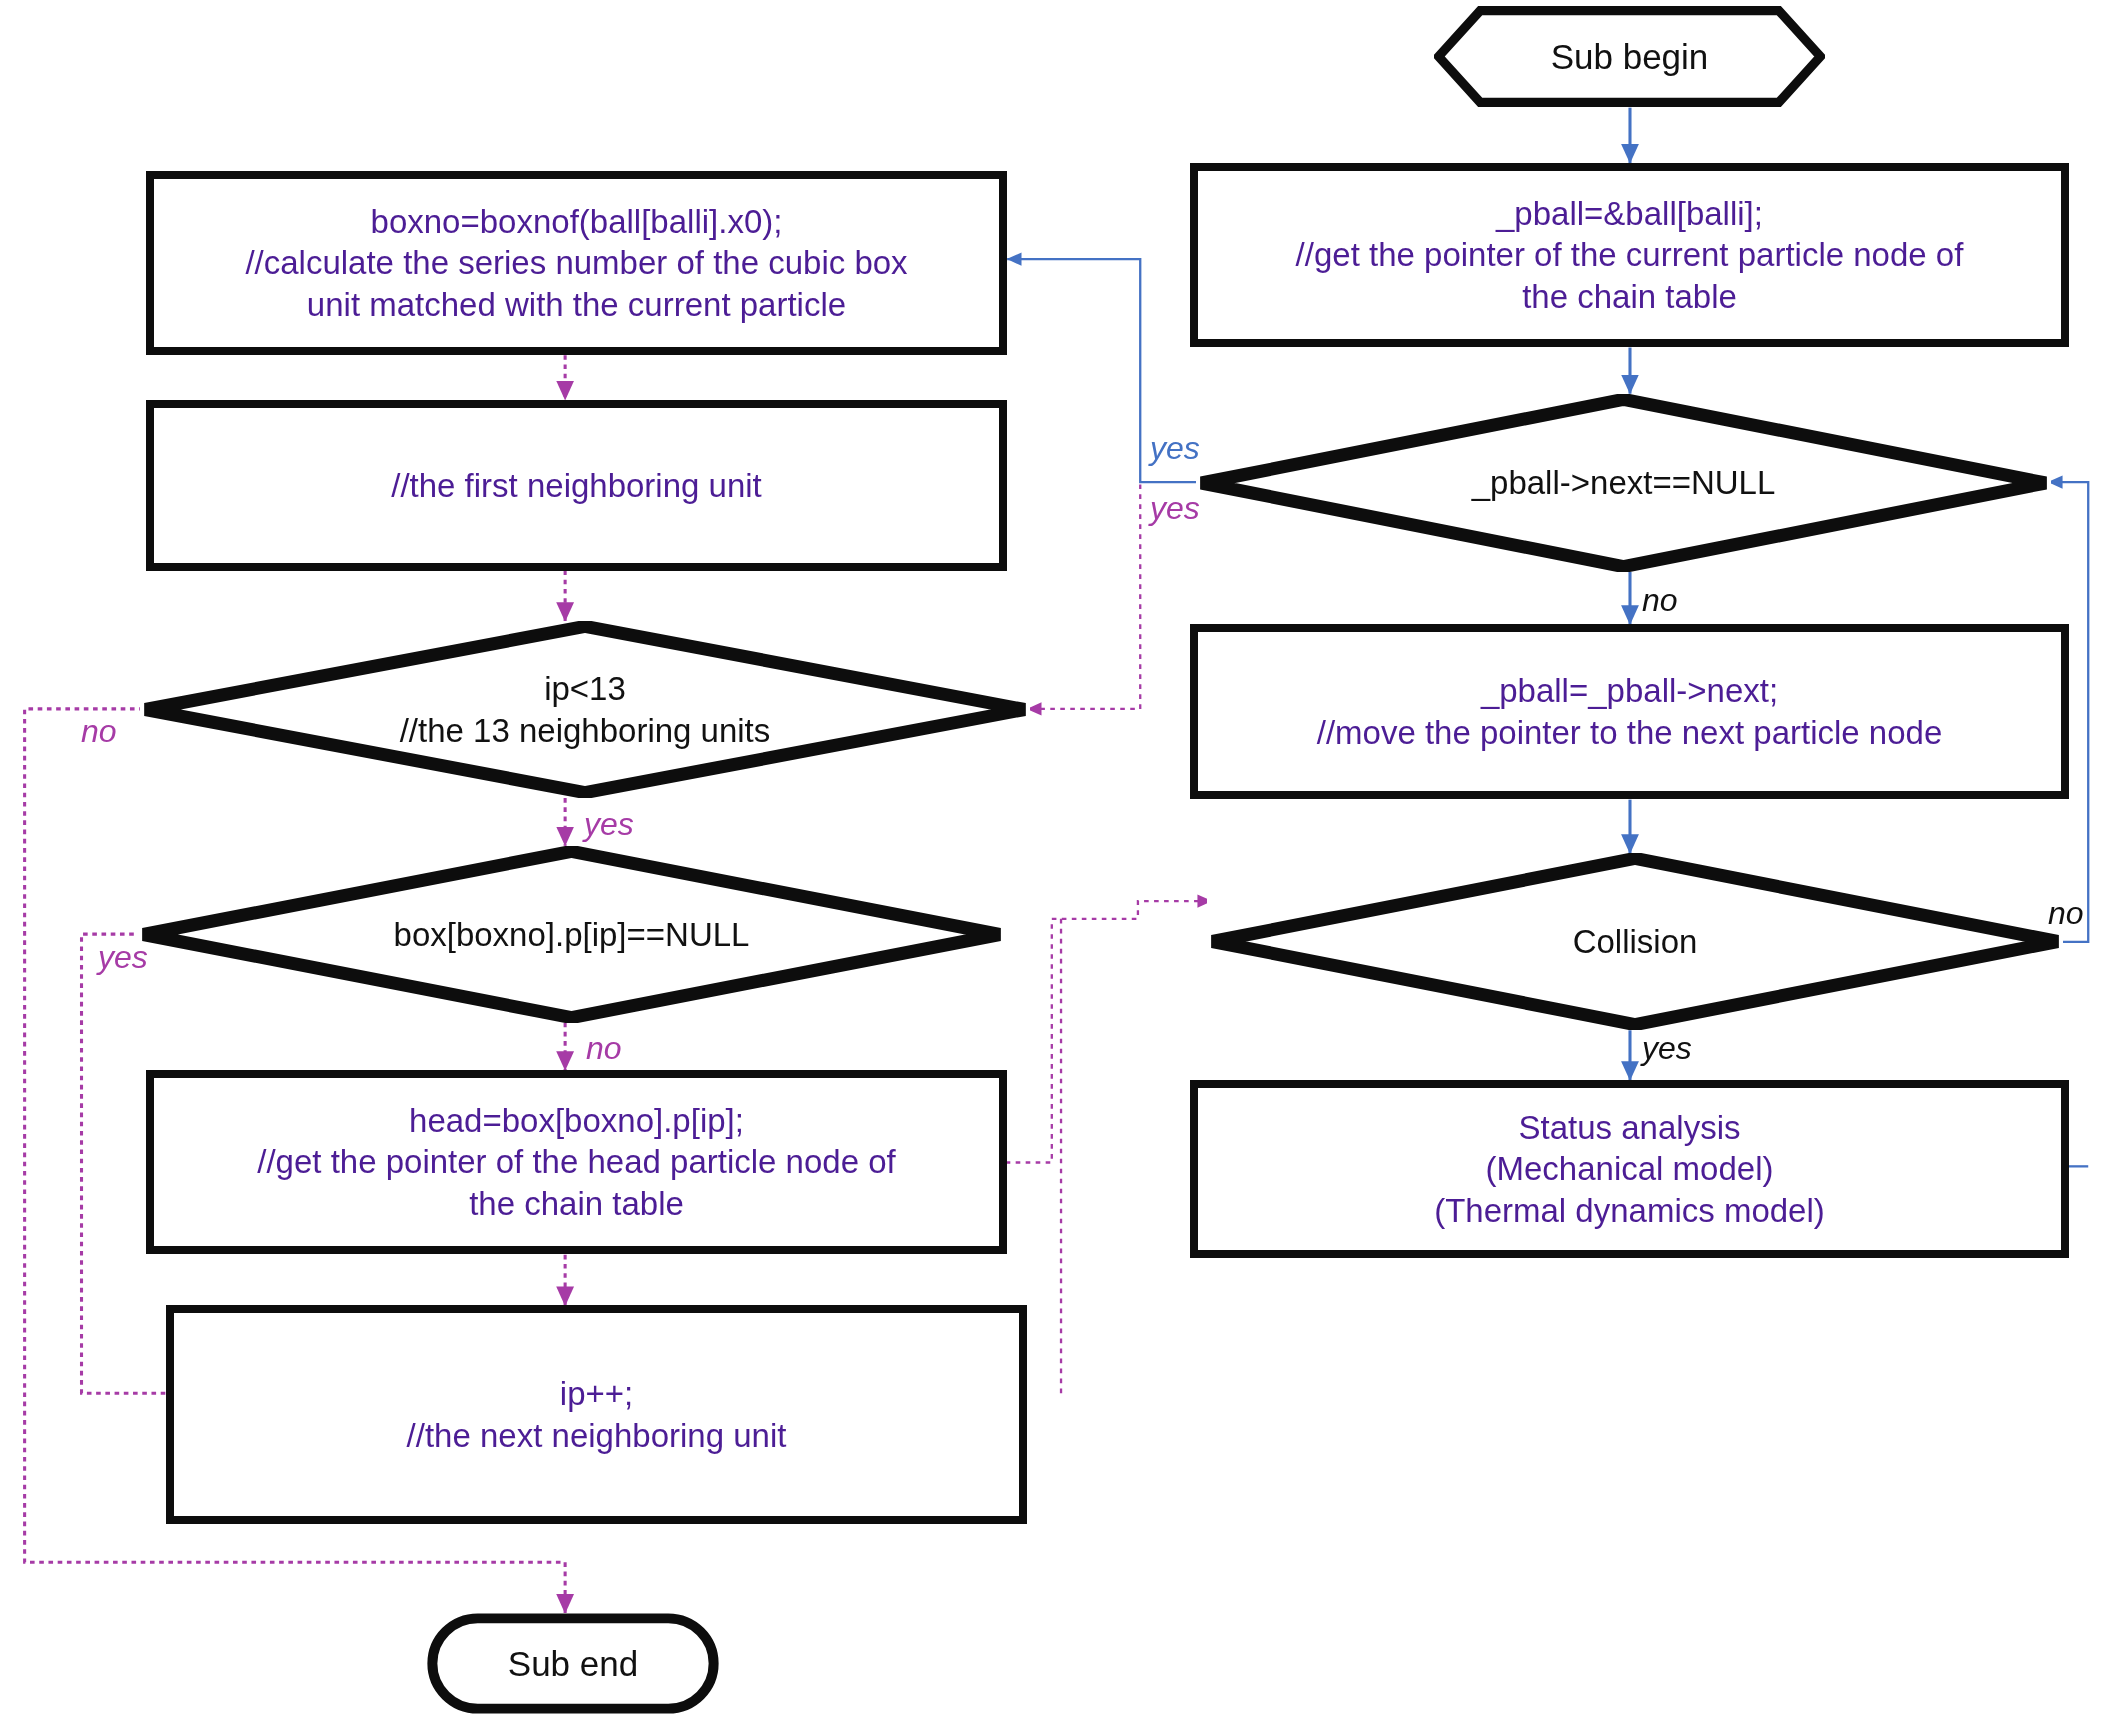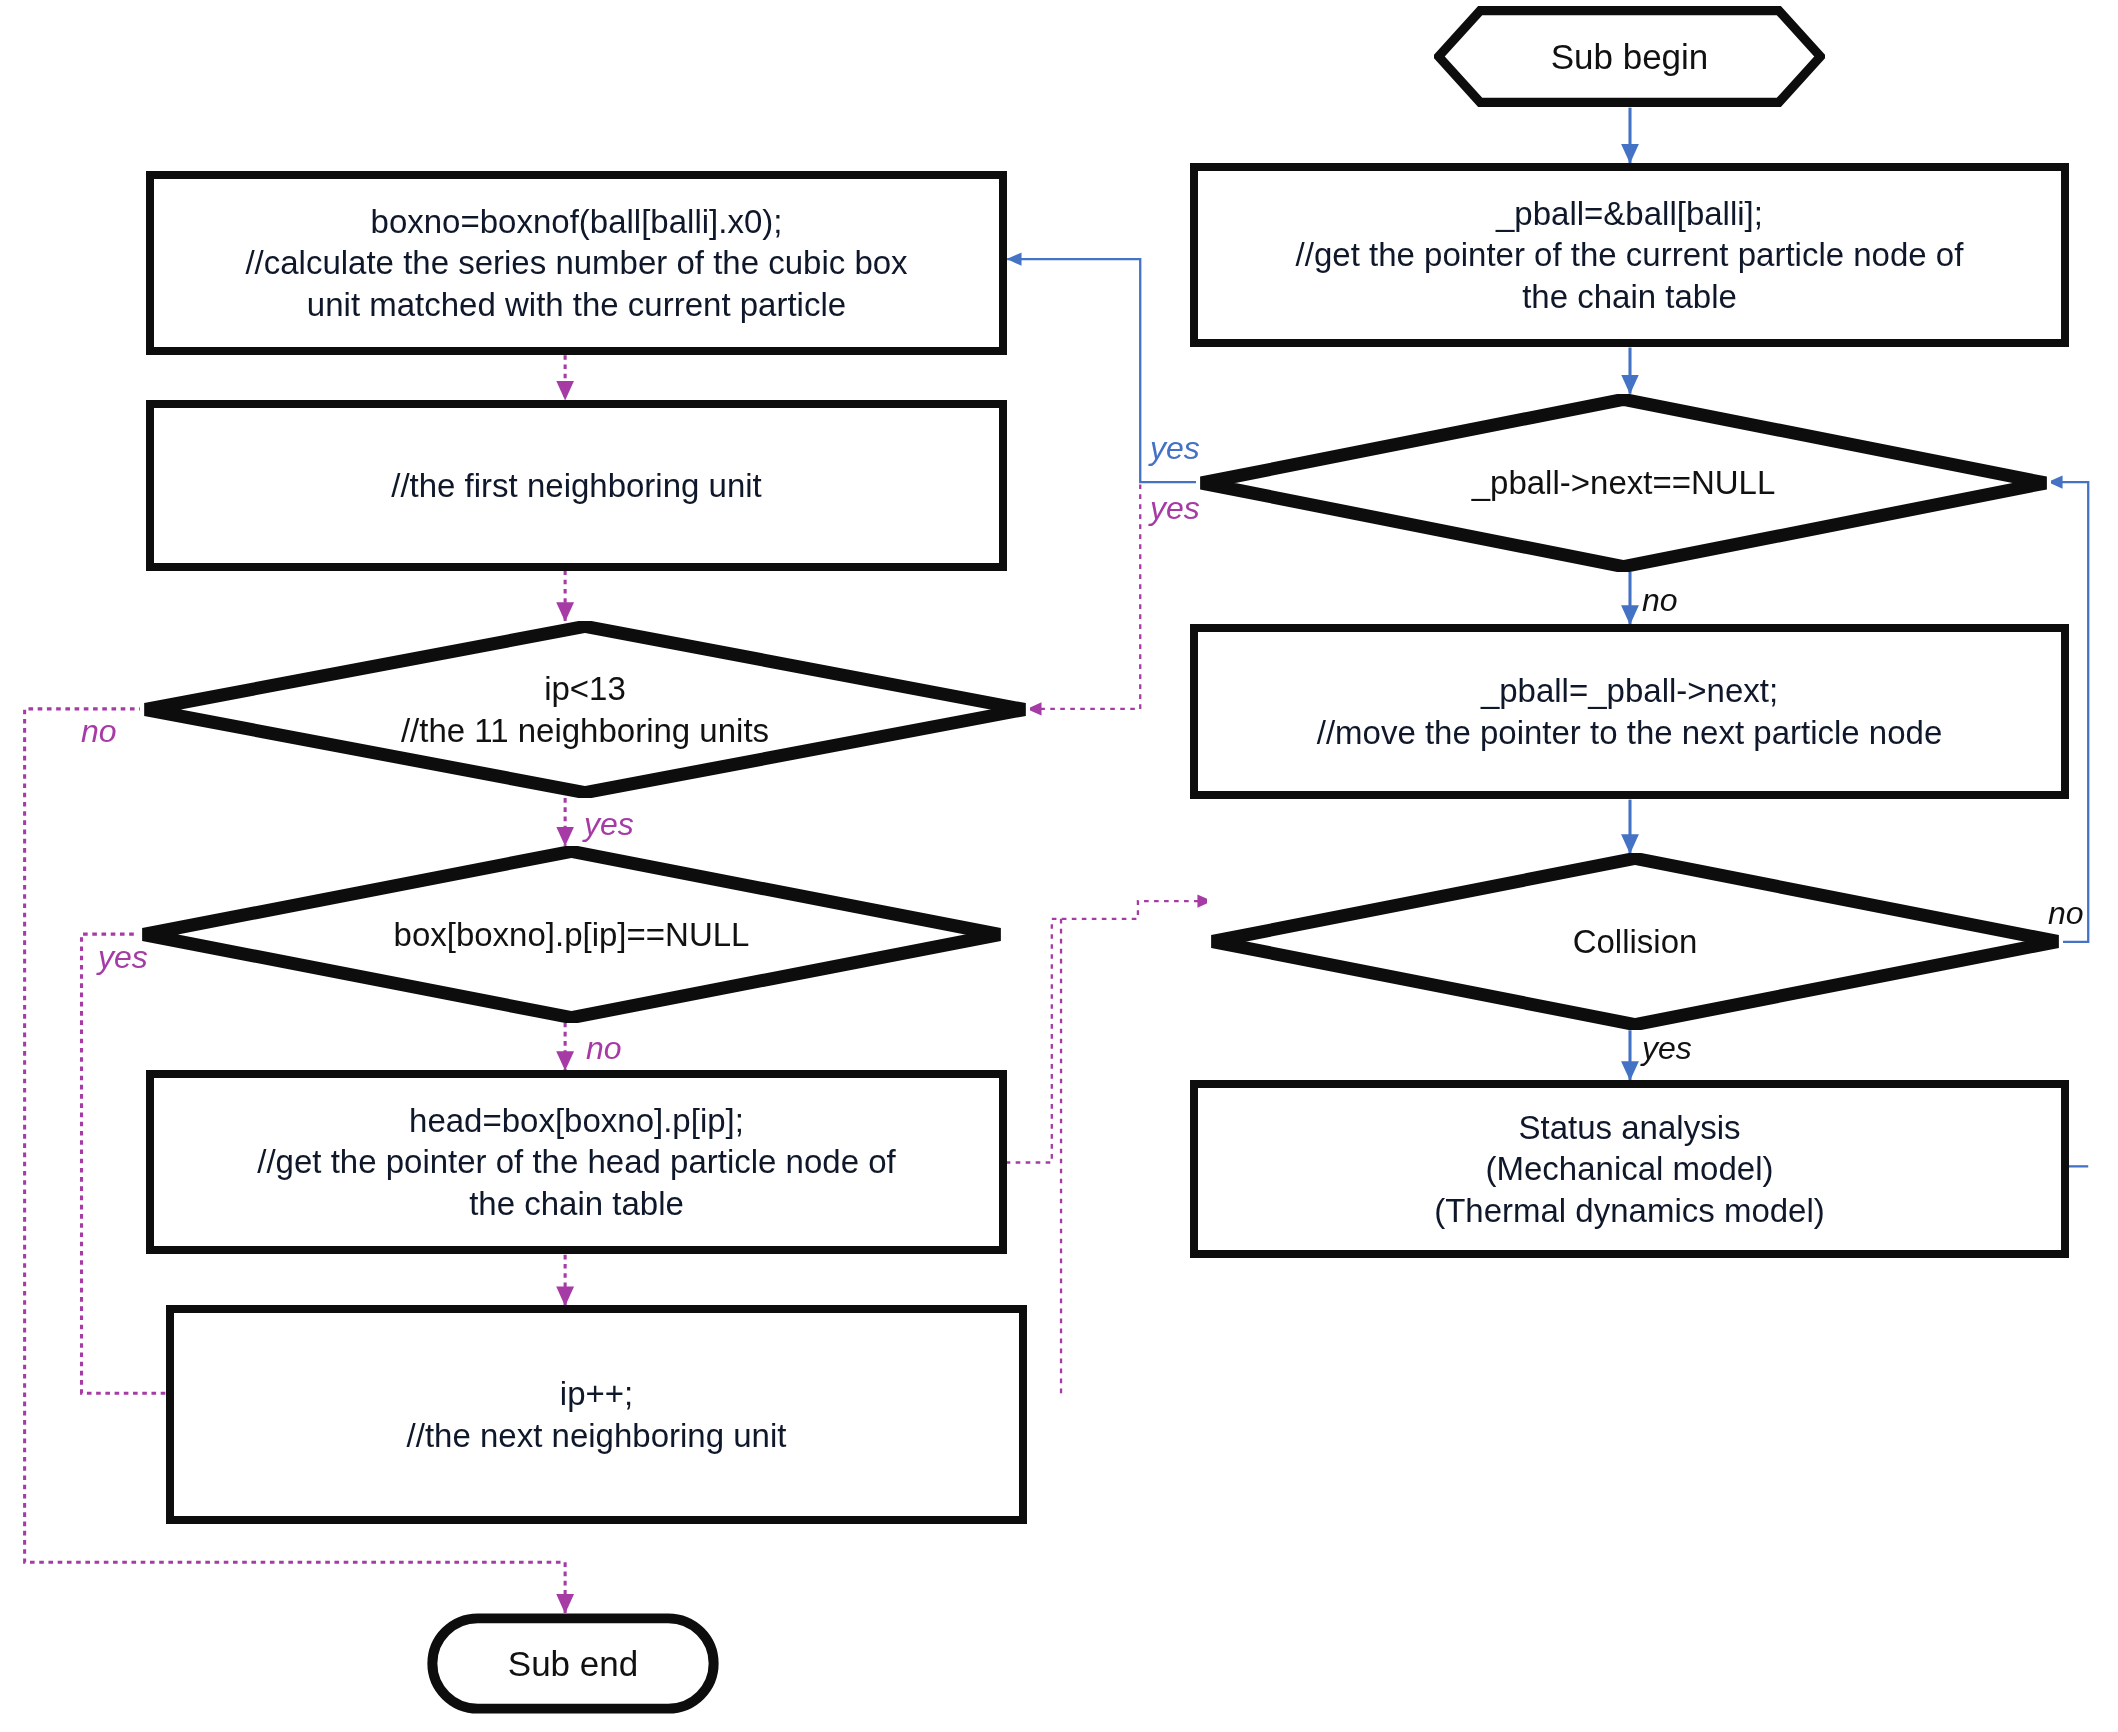--- a/index.html
+++ b/index.html
@@ -3,21 +3,21 @@
 <meta charset="utf-8">
 <title>Flowchart</title>
 <style>
   html,body{margin:0;padding:0;background:#ffffff;}
   body{font-family:"Liberation Sans", sans-serif;}
   #stage{position:relative;width:2119px;height:1733px;background:#fff;overflow:hidden;padding-left:40px;}
   #wires{position:absolute;left:0;top:0;width:2119px;height:1733px;}
 
   .node{position:absolute;box-sizing:border-box;display:flex;align-items:center;justify-content:center;text-align:center;background:#ffffff;}
   .proc{border:8.5px solid #0d0d0d;}
-  .proc .txt{font-size:33px;line-height:1.26;color:#0f172a;padding:0 10.8px;}
+  .proc .txt{font-size:33px;line-height:1.26;color:#4c1d95;padding:0 10.8px;}
 
   .dia{display:block;}
   .dia .dshape{position:absolute;left:0;top:0;width:100%;height:100%;}
   .dia .dtxt{position:absolute;left:0;top:0;width:100%;height:100%;display:flex;align-items:center;justify-content:center;text-align:center;font-size:33px;line-height:1.26;color:#111;}
 
   .term{display:block;}
   .term .tshape{position:absolute;left:0;top:0;width:100%;height:100%;}
   .term .ttxt{position:absolute;left:0;top:0;width:100%;height:100%;display:flex;align-items:center;justify-content:center;font-size:35px;color:#111;}
 
   .elabel{position:absolute;font-size:32px;font-style:italic;white-space:nowrap;}
@@ -141,21 +141,21 @@
     </div>
   </div>
 
   <div class="node dia" style="left:140px;top:621px;width:890px;height:177px;">
     <svg class="dshape" viewBox="0 0 1158 230" preserveAspectRatio="none">
       <polygon points="579,7 1151,115 579,223 7,115" fill="#ffffff" stroke="#0d0d0d" stroke-width="13" vector-effect="non-scaling-stroke"></polygon>
     </svg>
     <div class="dtxt">
       <div>
         <div>ip&lt;13</div>
-        <div>//the 11 neighboring units</div>
+        <div>//the 13 neighboring units</div>
       </div>
     </div>
   </div>
 
   <div class="node dia" style="left:138px;top:846px;width:867px;height:177px;">
     <svg class="dshape" viewBox="0 0 1128 230" preserveAspectRatio="none">
       <polygon points="564,7 1121,115 564,223 7,115" fill="#ffffff" stroke="#0d0d0d" stroke-width="13" vector-effect="non-scaling-stroke"></polygon>
     </svg>
     <div class="dtxt">box[boxno].p[ip]==NULL</div>
   </div>

